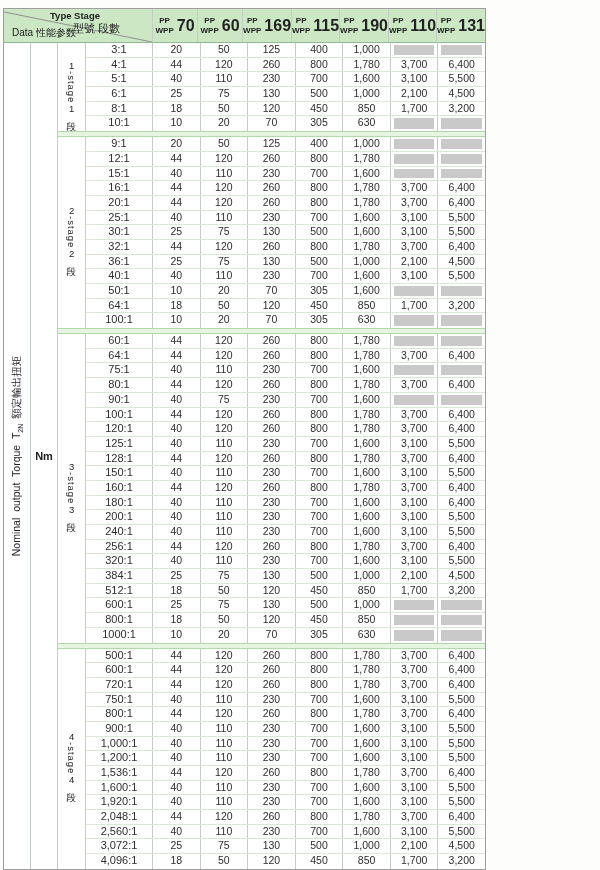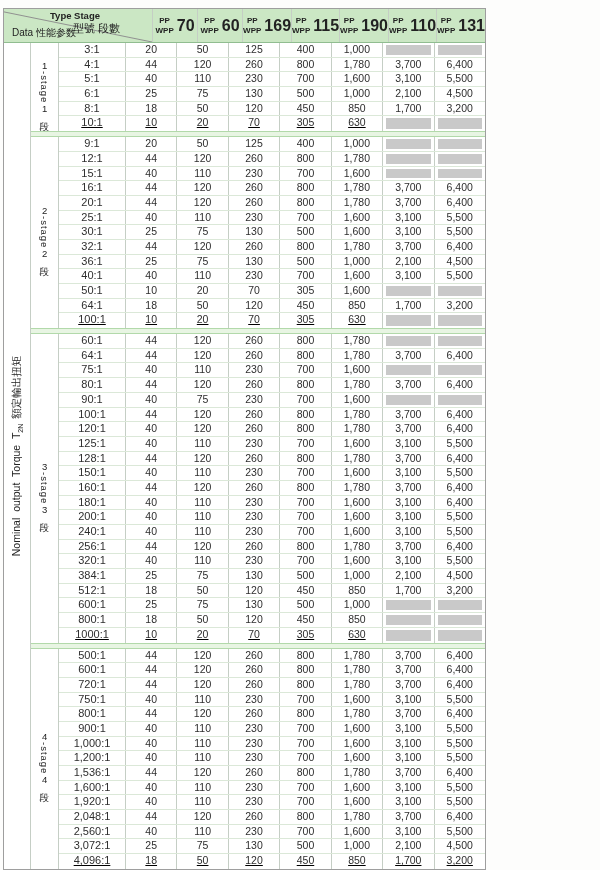--- a/index.html
+++ b/index.html
@@ -29,21 +29,21 @@
   .vert .sub { font-size:7px; vertical-align:sub; }
   .vert .cjk { margin-left:5px; }
 
   .stages { flex:1; display:flex; flex-direction:column; }
   .stageBlock { display:flex; }
   .stageLabel { width:28px; border-right:1px solid var(--grid_v); display:flex; align-items:center; justify-content:center; }
   .vlab { writing-mode:vertical-lr; text-orientation:mixed; font-size:9.5px; line-height:1; letter-spacing:1px; color:#222; }
   .vlab .up { text-orientation:upright; letter-spacing:0; }
   .rows { flex:1; display:flex; flex-direction:column; }
   .row { display:flex; height:14.7px; border-bottom:1px solid var(--grid_h); }
-  .rows .row:last-child { border-bottom:none;text-decoration:underline; }
+  .rows .row:last-child { border-bottom:none; }
   .ratio { width:67px; border-right:1px solid var(--grid_v); text-align:center; font-size:11px; line-height:13.8px; color:#2e2e2e; }
   .val { flex:1; border-right:1px solid var(--grid_v); text-align:center; font-size:10.5px; line-height:13.8px; color:#2e2e2e; position:relative; }
   .val:last-child { border-right:none; }
   .na { position:absolute; left:3px; right:3px; top:2px; bottom:2px; background:var(--na_fill); }
   .band { height:6px; background:var(--band_bg); border-top:1px solid var(--band_edge); border-bottom:1px solid var(--band_edge); }
 </style>
 </head>
 <body>
 
 <div class="page">
@@ -108,20 +108,23 @@
             </div>
             <div class="size">131</div>
           </div>
         </div>
     </div>
 
     <div class="tbody">
       <div class="colA">
         <div class="vert"><span>Nominal output Torque T</span><span class="sub">2N</span><span class="cjk">額定輸出扭矩</span></div>
       </div>
+      <div class="colB">
+        <div class="unit">Nm</div>
+      </div>
       <div class="stages">
           <div class="stageBlock">
             <div class="stageLabel">
               <div class="vlab"><span class="up">1</span><span>-stage</span><span class="up">1段</span></div>
             </div>
             <div class="rows">
               <div class="row">
                 <div class="ratio">3:1</div>
                 <div class="val">20</div>
                 <div class="val">50</div>

